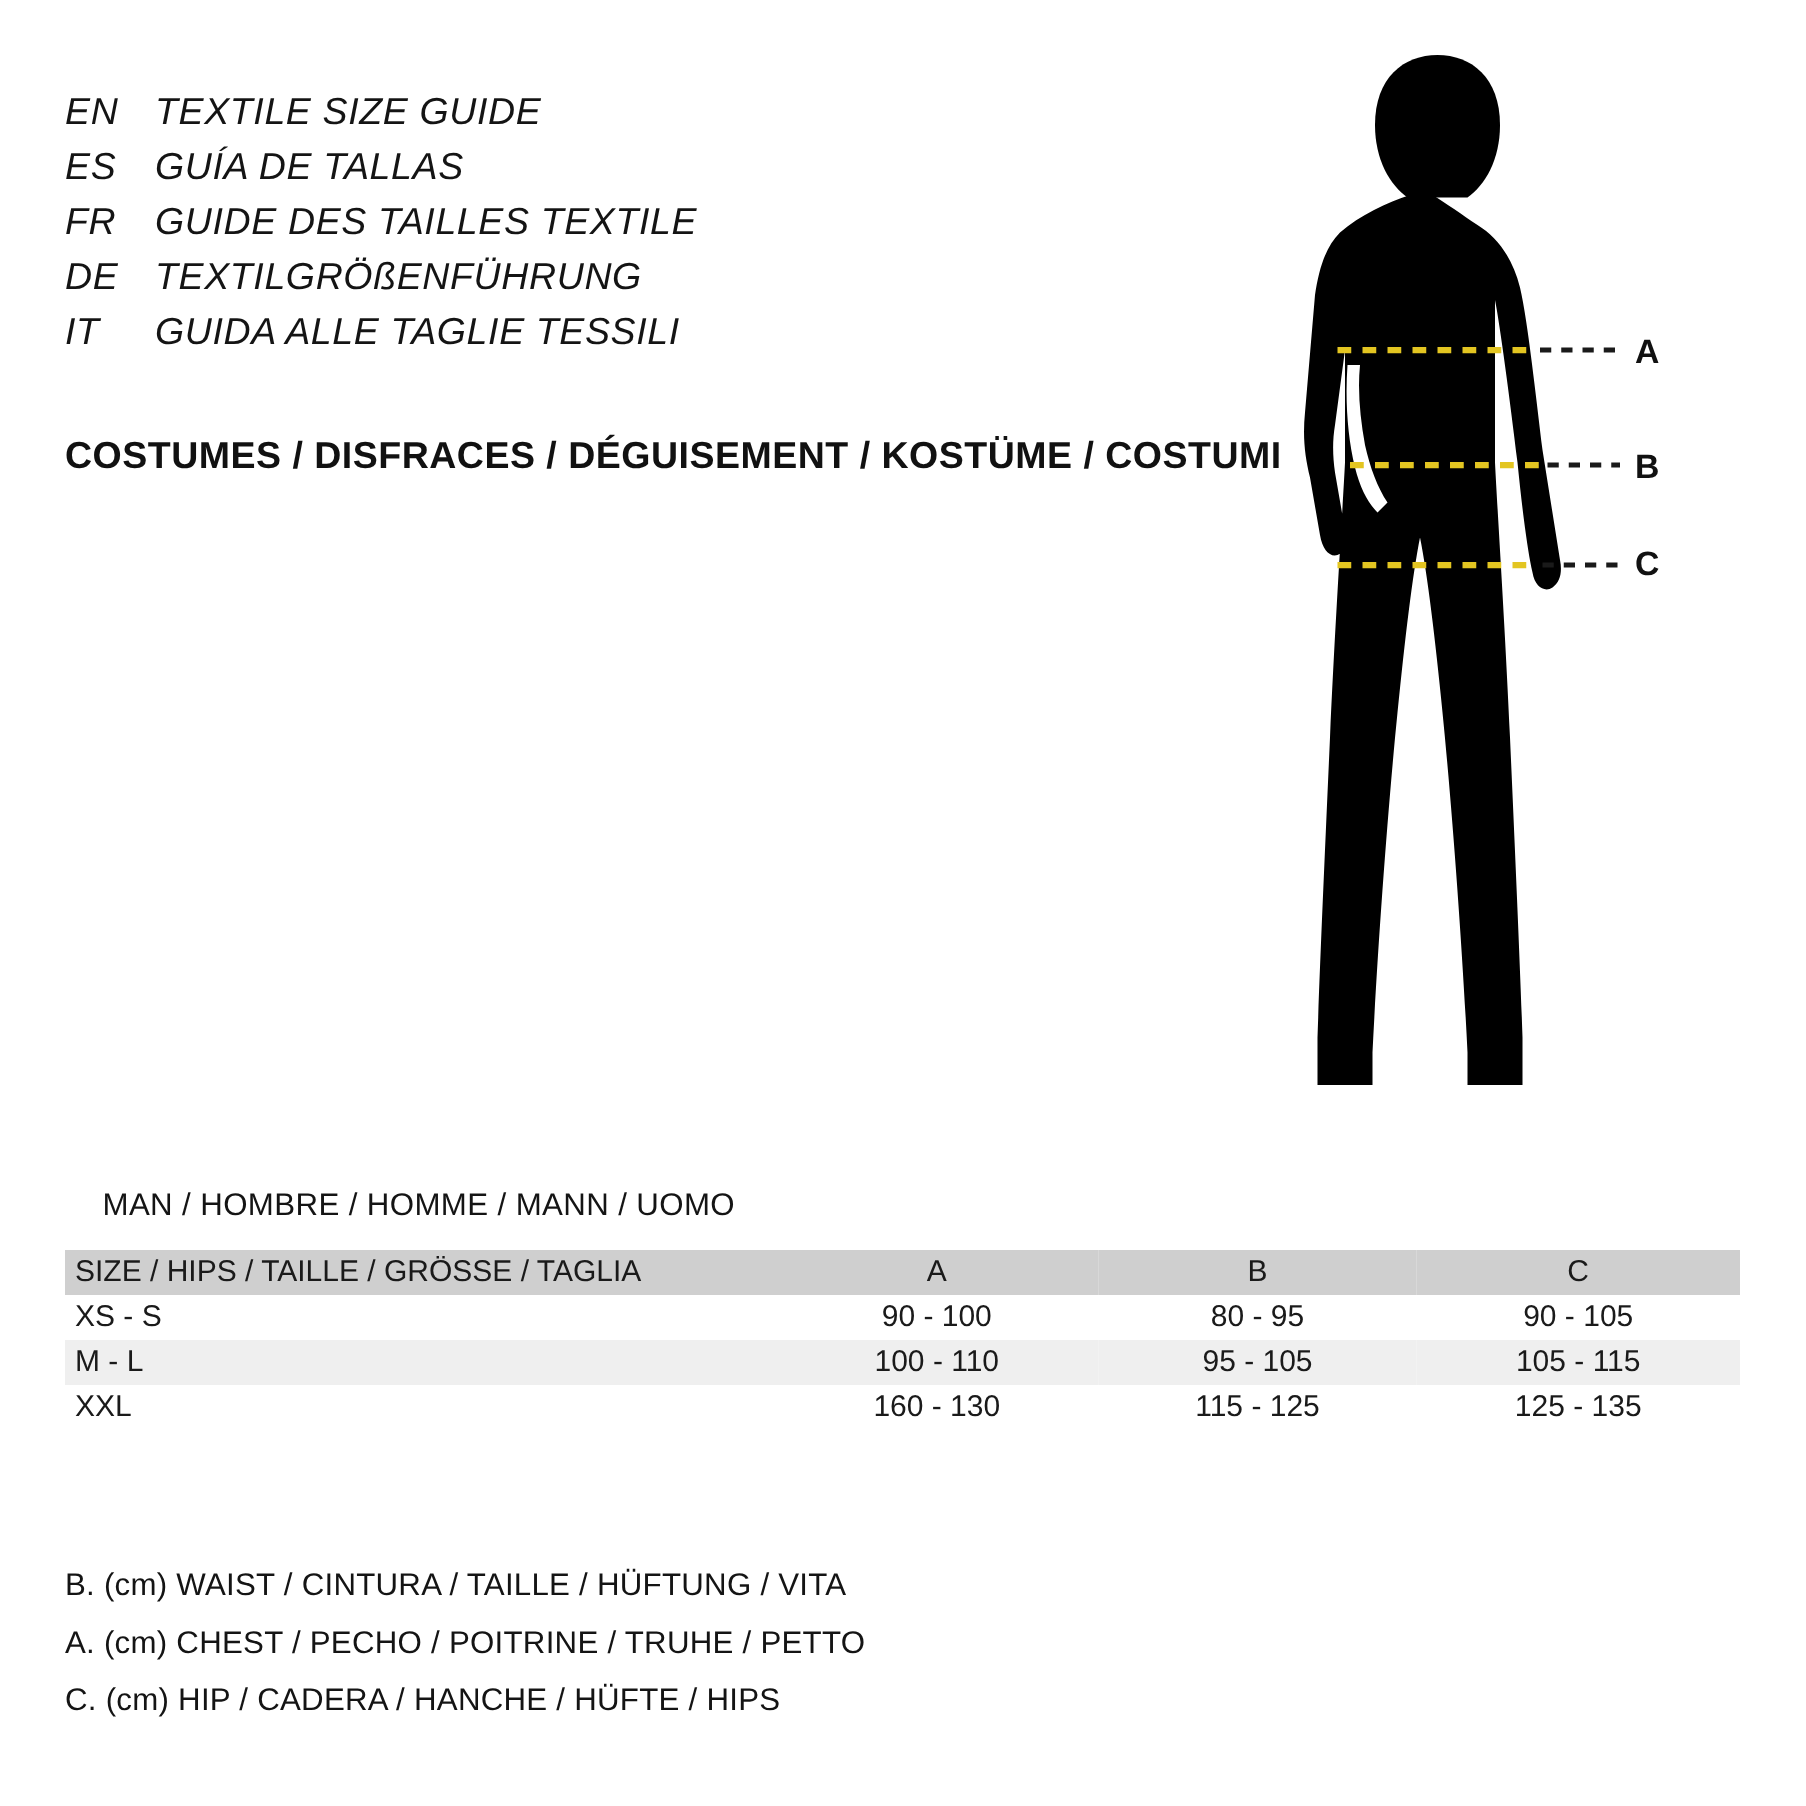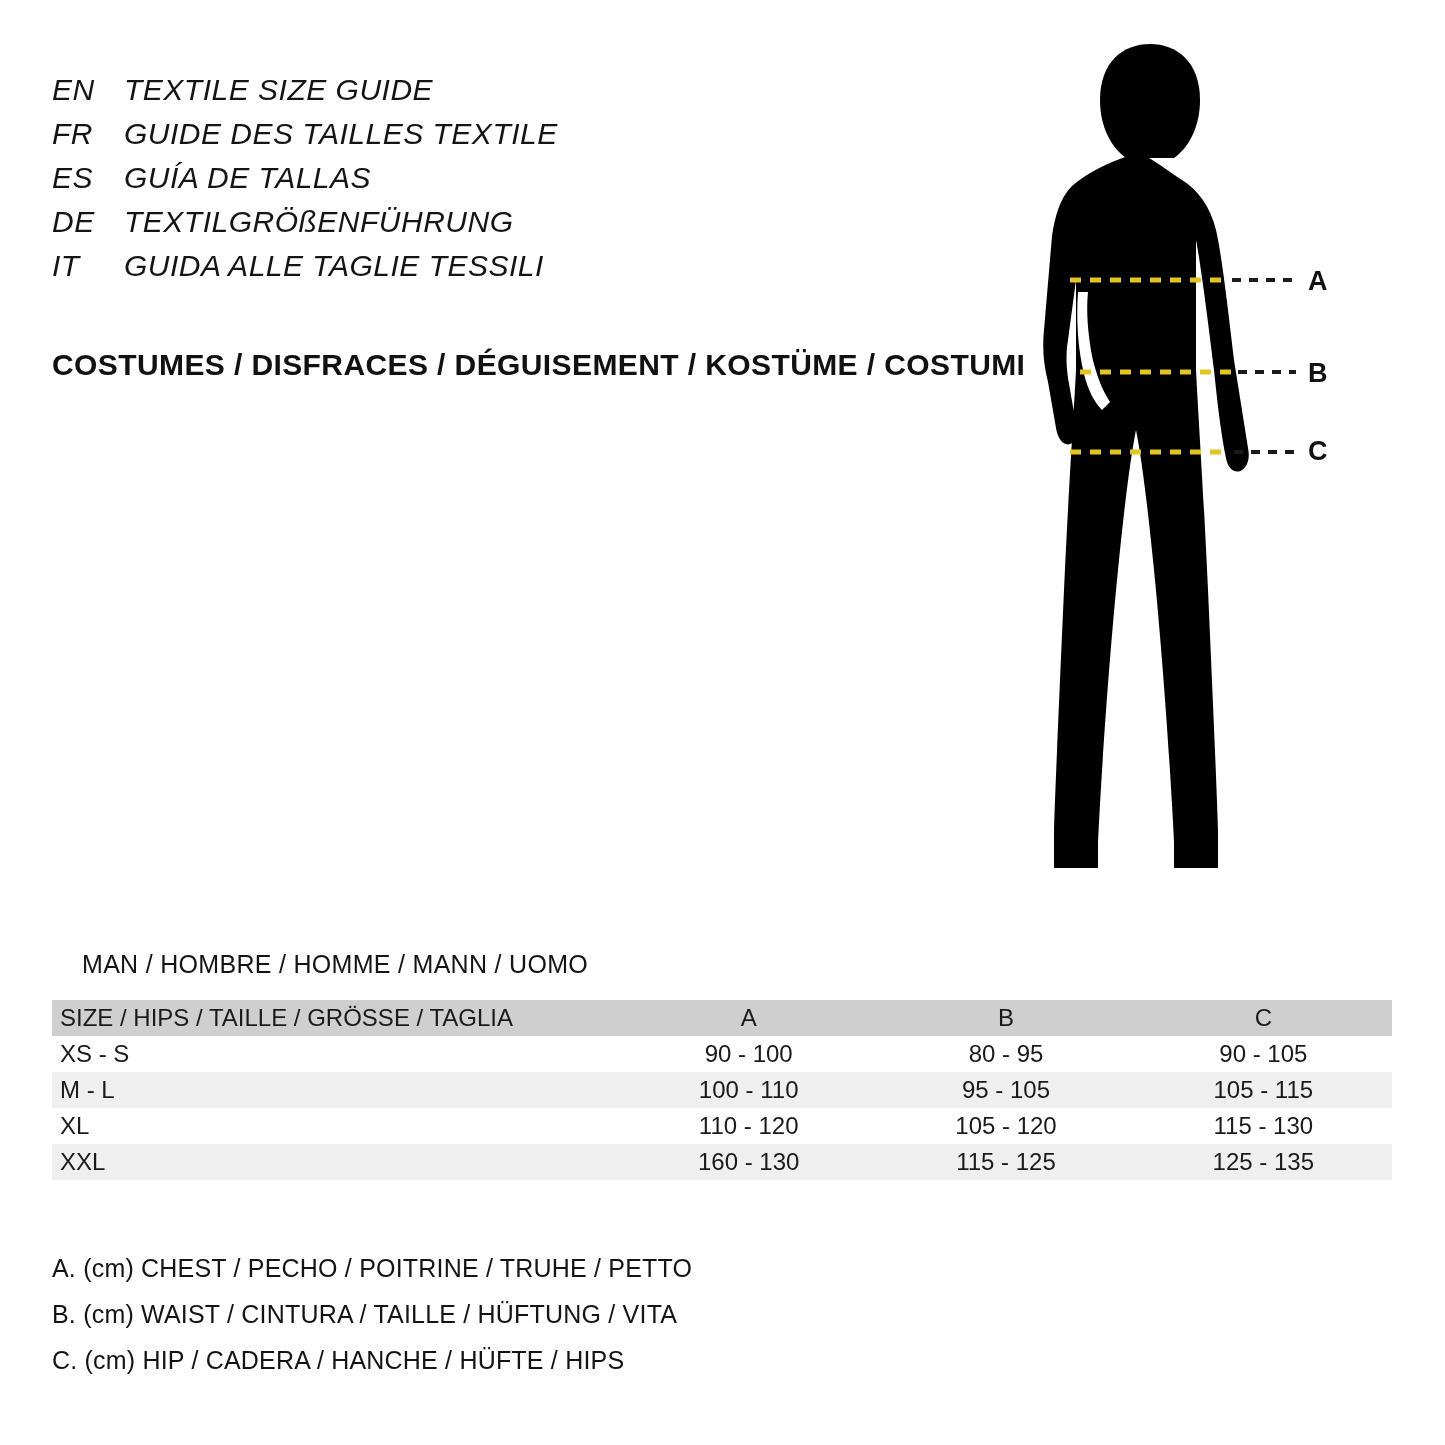--- a/index.html
+++ b/index.html
@@ -132,26 +132,26 @@
 </style>
 </head>
 <body>
 
 <div id="lang-block">
   <div class="lang-row">
     <span class="lang-code">EN</span>
     <span class="lang-text">TEXTILE SIZE GUIDE</span>
   </div>
   <div class="lang-row">
+    <span class="lang-code">ES</span>
+    <span class="lang-text">GUÍA DE TALLAS</span>
+  </div>
+  <div class="lang-row">
     <span class="lang-code">FR</span>
     <span class="lang-text">GUIDE DES TAILLES TEXTILE</span>
-  </div>
-  <div class="lang-row">
-    <span class="lang-code">ES</span>
-    <span class="lang-text">GUÍA DE TALLAS</span>
   </div>
   <div class="lang-row">
     <span class="lang-code">DE</span>
     <span class="lang-text">TEXTILGRÖßENFÜHRUNG</span>
   </div>
   <div class="lang-row">
     <span class="lang-code">IT</span>
     <span class="lang-text">GUIDA ALLE TAGLIE TESSILI</span>
   </div>
 </div>
@@ -230,31 +230,25 @@
       <td>80 - 95</td>
       <td>90 - 105</td>
     </tr>
     <tr>
       <td>M - L</td>
       <td>100 - 110</td>
       <td>95 - 105</td>
       <td>105 - 115</td>
     </tr>
     <tr>
-      <td>XL</td>
-      <td>110 - 120</td>
-      <td>105 - 120</td>
-      <td>115 - 130</td>
-    </tr>
-    <tr>
       <td>XXL</td>
       <td>160 - 130</td>
       <td>115 - 125</td>
       <td>125 - 135</td>
     </tr>
   </tbody>
 </table>
 
 <div id="legend">
+  <div class="legend-row">B. (cm) WAIST / CINTURA / TAILLE / HÜFTUNG / VITA</div>
   <div class="legend-row">A. (cm) CHEST / PECHO / POITRINE / TRUHE / PETTO</div>
-  <div class="legend-row">B. (cm) WAIST / CINTURA / TAILLE / HÜFTUNG / VITA</div>
   <div class="legend-row">C. (cm) HIP / CADERA / HANCHE / HÜFTE / HIPS</div>
 </div>
 
 </body></html>

